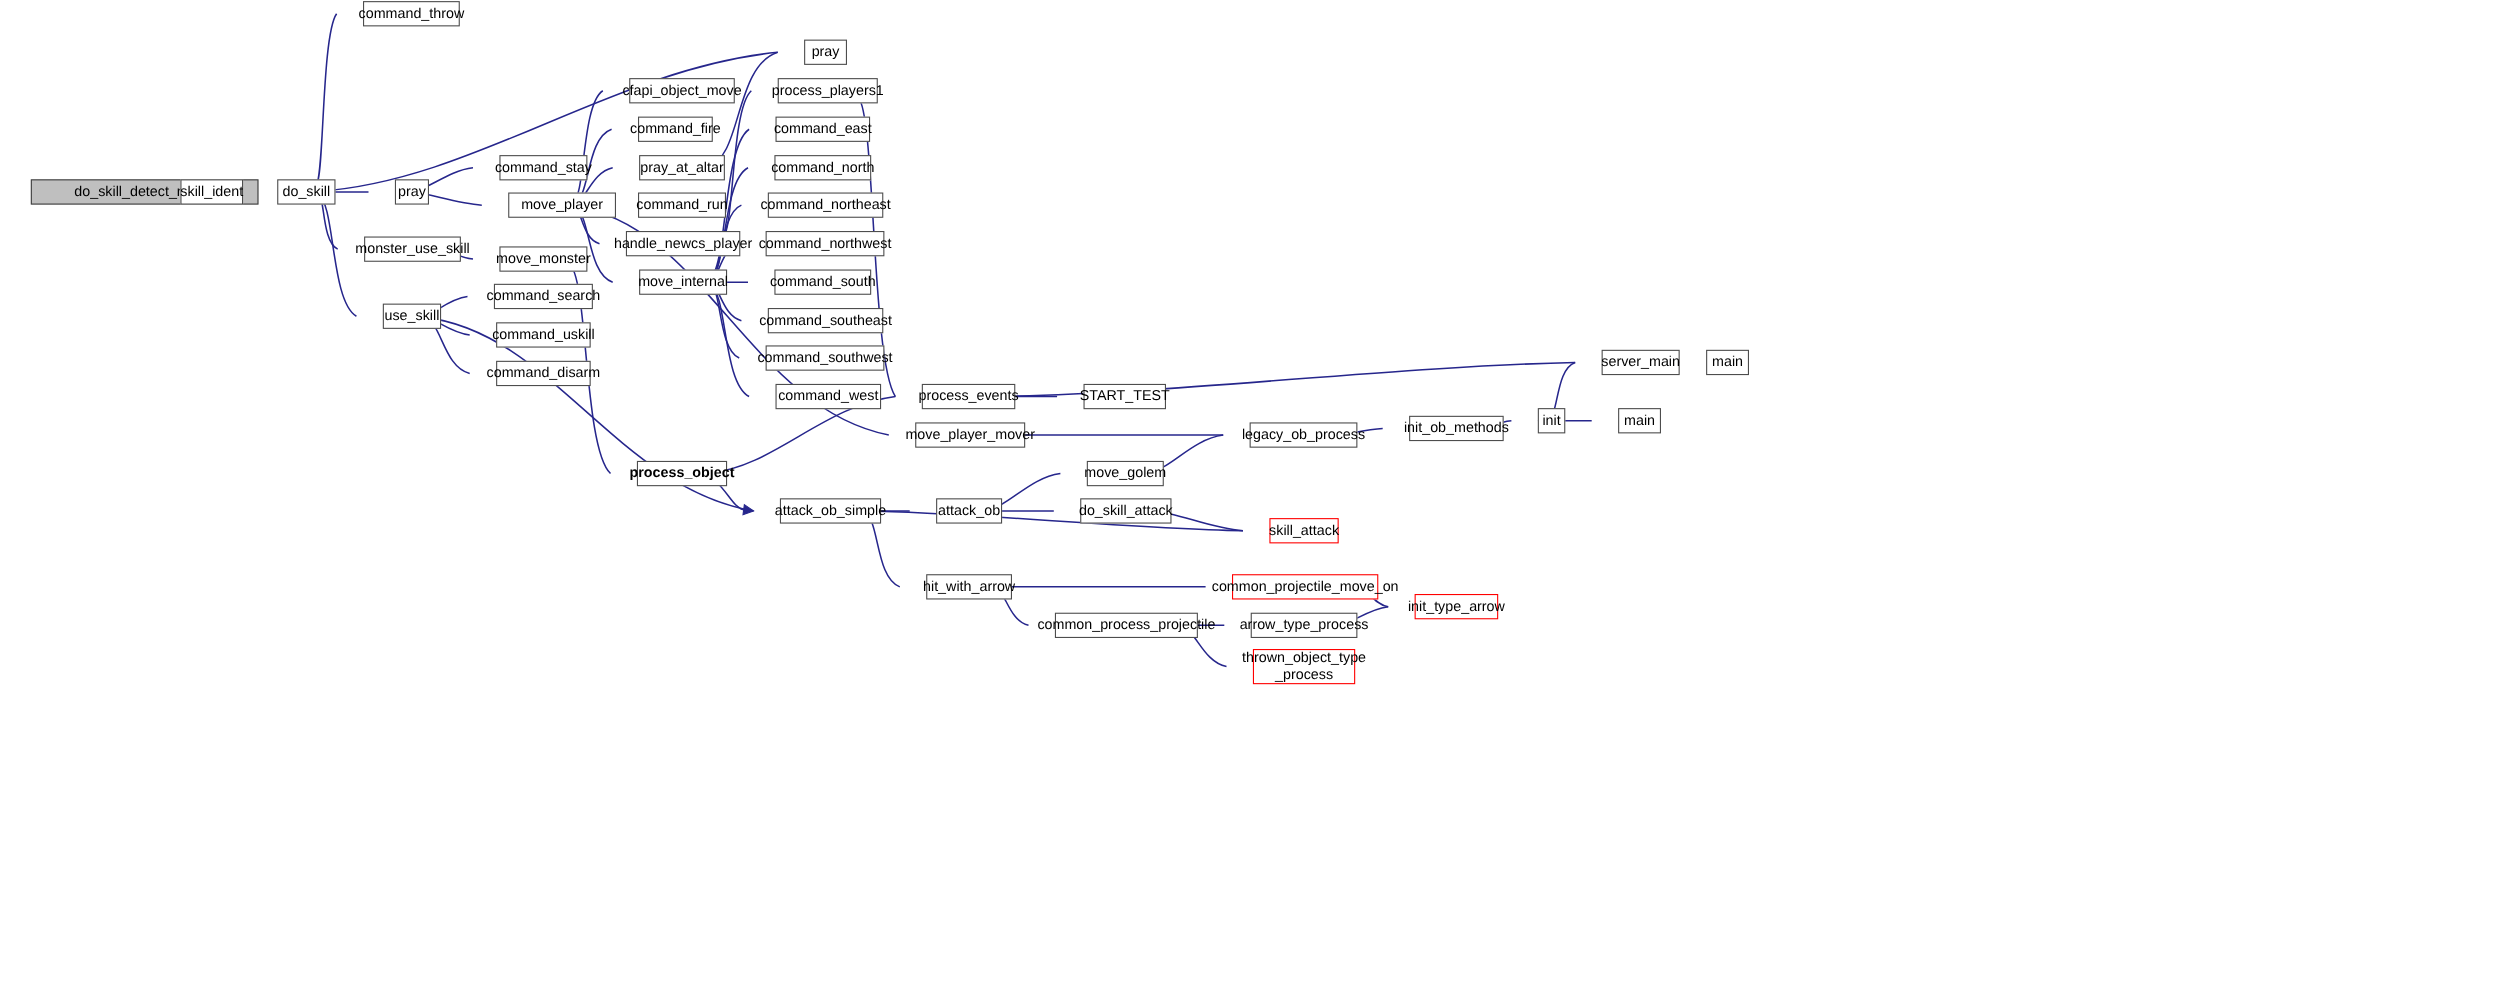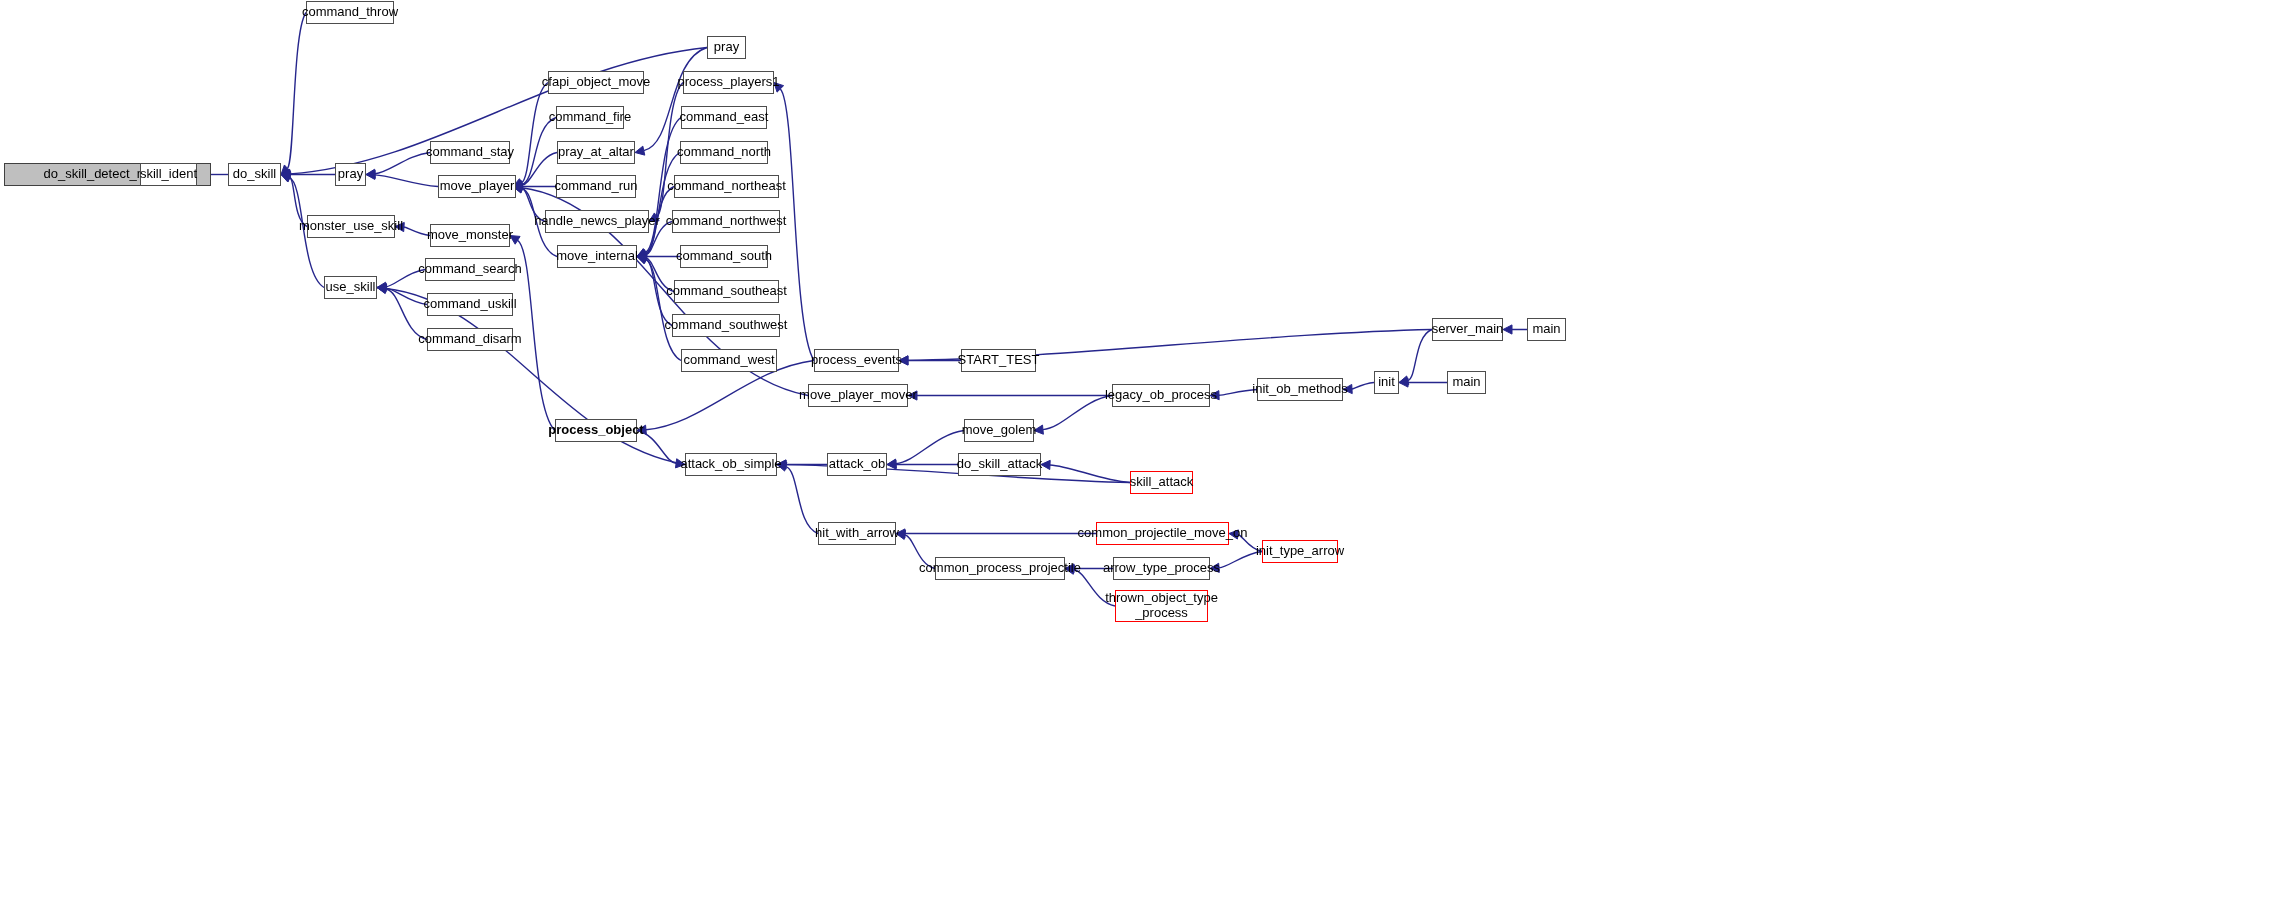--- a/index.html
+++ b/index.html
@@ -22,20 +22,21 @@
     color: #000000;
     font-size: 13px;
     line-height: 1.15;
     display: flex;
     align-items: center;
     justify-content: center;
     text-align: center;
     white-space: pre;
     letter-spacing: 0px;
     z-index: 3;
+    margin-left: 24px;
   }
   .node.root {
     background: #bfbfbf;
     border: 1px solid #404040;
   }
   .node.incomplete {
     border: 1px solid #ff0000;
   }
   .node .lbl { pointer-events: none; }
   svg.edges {
@@ -176,21 +177,21 @@
     </svg>
   <div id="node-layer">
       <div class="node root" style="left: 4px; top: 163px; width: 207px; height: 23px;"><span class="lbl">do_skill_detect_magic</span></div>
       <div class="node" style="left: 140px; top: 163px; width: 57px; height: 23px;"><span class="lbl">skill_ident</span></div>
       <div class="node" style="left: 228px; top: 163px; width: 53px; height: 23px;"><span class="lbl">do_skill</span></div>
       <div class="node" style="left: 306px; top: 1px; width: 88px; height: 23px;"><span class="lbl">command_throw</span></div>
       <div class="node" style="left: 335px; top: 163px; width: 31px; height: 23px;"><span class="lbl">pray</span></div>
       <div class="node" style="left: 307px; top: 215px; width: 88px; height: 23px;"><span class="lbl">monster_use_skill</span></div>
       <div class="node" style="left: 324px; top: 276px; width: 53px; height: 23px;"><span class="lbl">use_skill</span></div>
       <div class="node" style="left: 430px; top: 141px; width: 80px; height: 23px;"><span class="lbl">command_stay</span></div>
-      <div class="node" style="left: 438px; top: 175px; width: 78px; height: 23px;"><span class="lbl">move_player</span></div>
+      <div class="node" style="left: 438px; top: 175px; width: 98px; height: 23px;"><span class="lbl">move_player</span></div>
       <div class="node" style="left: 430px; top: 224px; width: 80px; height: 23px;"><span class="lbl">move_monster</span></div>
       <div class="node" style="left: 425px; top: 258px; width: 90px; height: 23px;"><span class="lbl">command_search</span></div>
       <div class="node" style="left: 427px; top: 293px; width: 86px; height: 23px;"><span class="lbl">command_uskill</span></div>
       <div class="node" style="left: 427px; top: 328px; width: 86px; height: 23px;"><span class="lbl">command_disarm</span></div>
       <div class="node" style="left: 548px; top: 71px; width: 96px; height: 23px;"><span class="lbl">cfapi_object_move</span></div>
       <div class="node" style="left: 556px; top: 106px; width: 68px; height: 23px;"><span class="lbl">command_fire</span></div>
       <div class="node" style="left: 557px; top: 141px; width: 78px; height: 23px;"><span class="lbl">pray_at_altar</span></div>
       <div class="node" style="left: 556px; top: 175px; width: 80px; height: 23px;"><span class="lbl">command_run</span></div>
       <div class="node" style="left: 545px; top: 210px; width: 104px; height: 23px;"><span class="lbl">handle_newcs_player</span></div>
       <div class="node" style="left: 557px; top: 245px; width: 80px; height: 23px;"><span class="lbl">move_internal</span></div>

